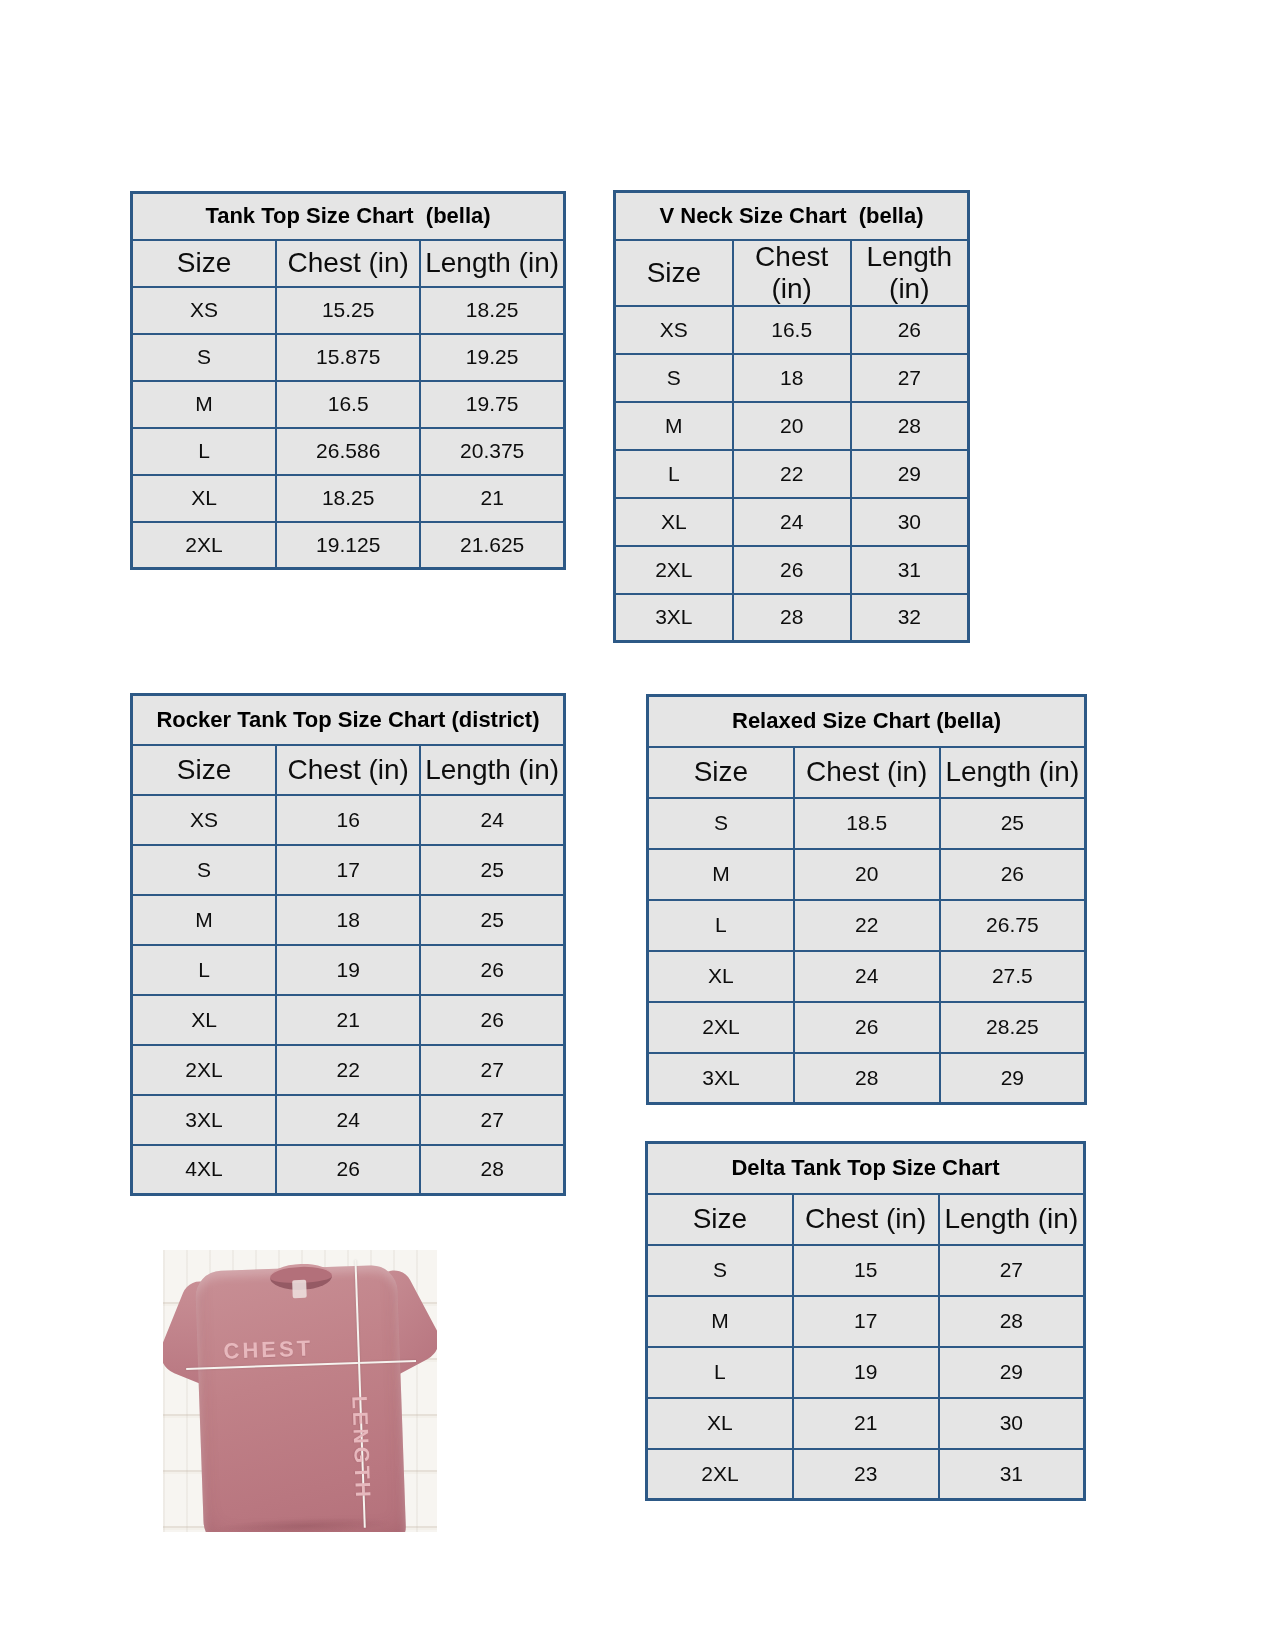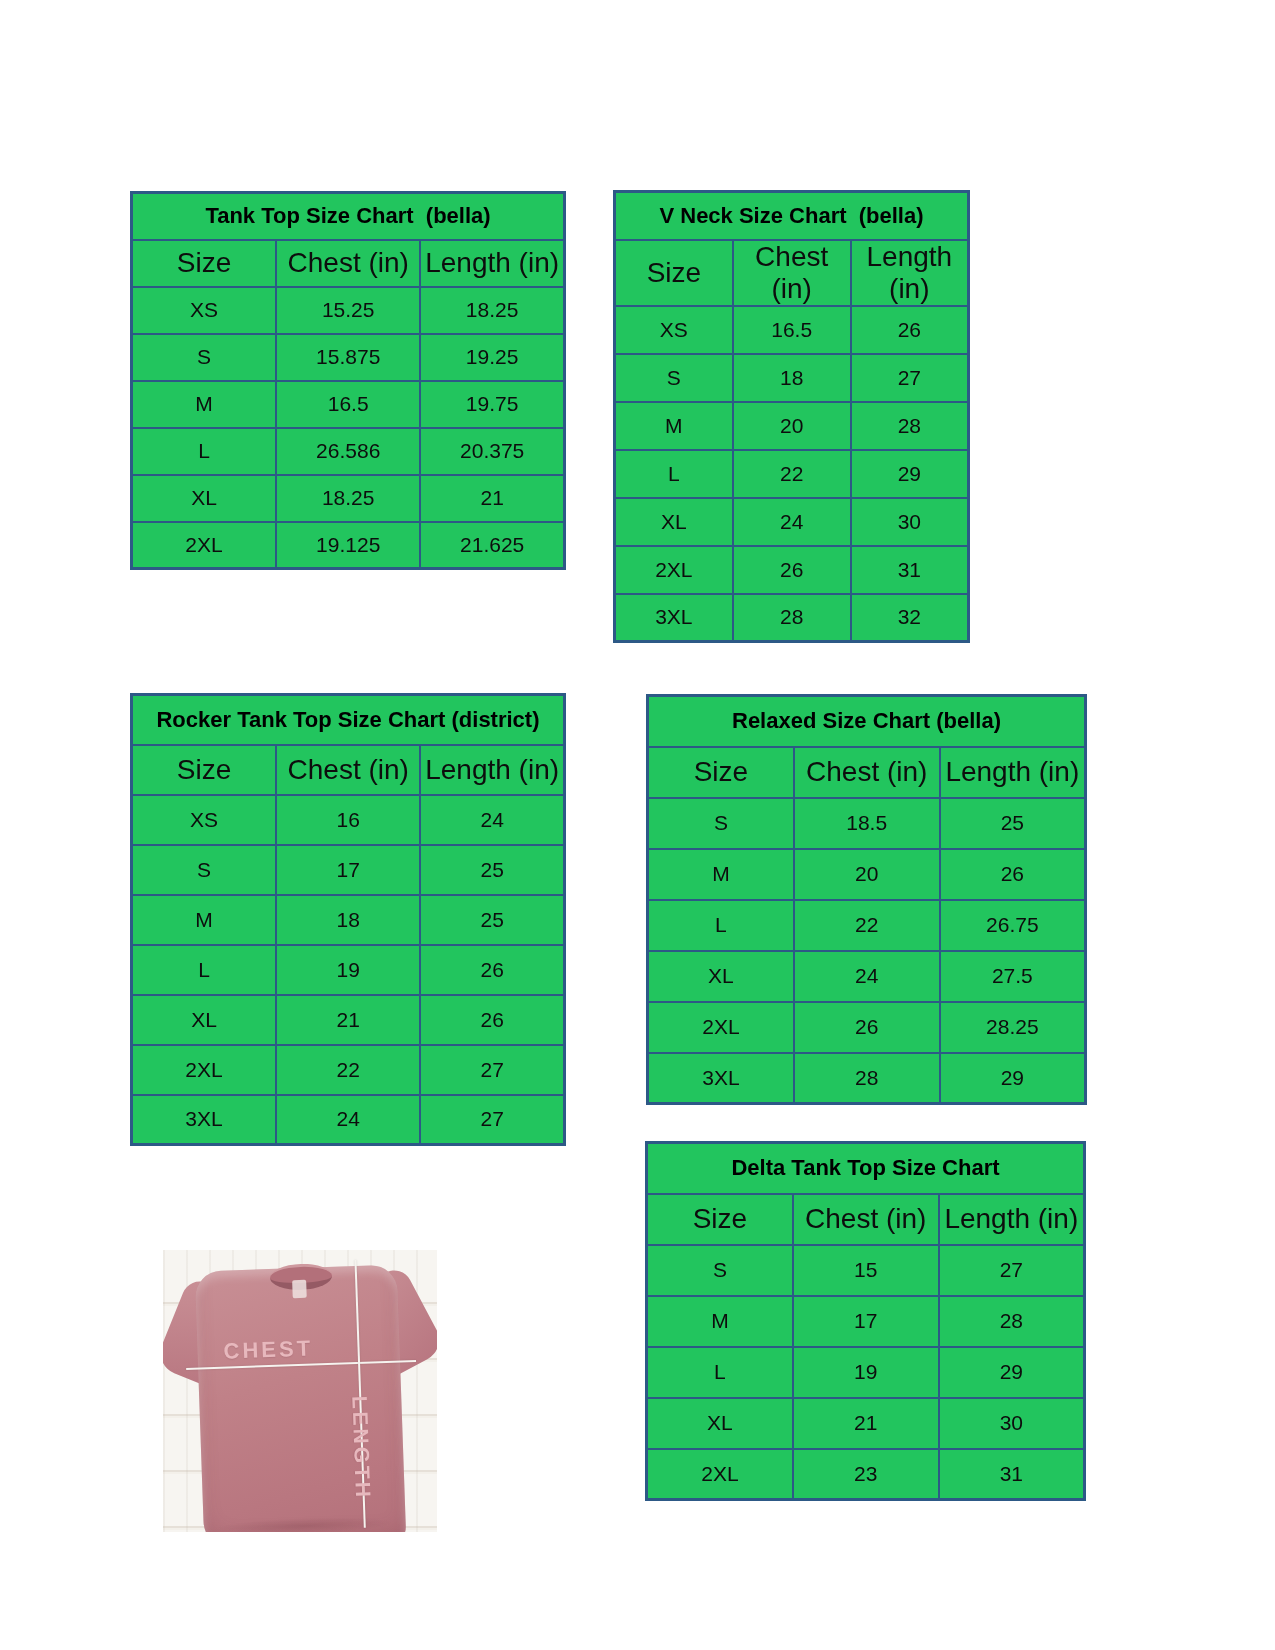--- a/index.html
+++ b/index.html
@@ -5,21 +5,21 @@
   html,body { margin:0; padding:0; background:#ffffff; }
   .page {
     position:relative; width:1275px; height:1650px; background:#ffffff;
     font-family:"Liberation Sans", sans-serif; color:#000;
     overflow:hidden;
   }
 
   
   table.size-table {
     position:absolute; border-collapse:collapse; table-layout:fixed;
-    background:#22c55e; border:3px solid #2d5986;
+    background:#e5e5e5; border:3px solid #2d5986;
   }
   table.size-table td {
     border:2px solid #2d5986; text-align:center; vertical-align:middle;
     font-size:21px; color:#0d0d0d; padding:0;
   }
   table.size-table td.title-cell {
     font-weight:bold; font-size:22px; white-space:pre-wrap; color:#000;
   }
   table.size-table td.hdr { font-size:28px; }
 
@@ -241,20 +241,25 @@
         </tr>
         <tr>
           <td>2XL</td>
           <td>22</td>
           <td>27</td>
         </tr>
         <tr>
           <td>3XL</td>
           <td>24</td>
           <td>27</td>
+        </tr>
+        <tr>
+          <td>4XL</td>
+          <td>26</td>
+          <td>28</td>
         </tr>
       </tbody>
   </table>
 
   <table class="size-table t4">
     <colgroup>
         <col style="width:33.4%">
         <col style="width:33.3%">
         <col style="width:33.3%">
       </colgroup>

